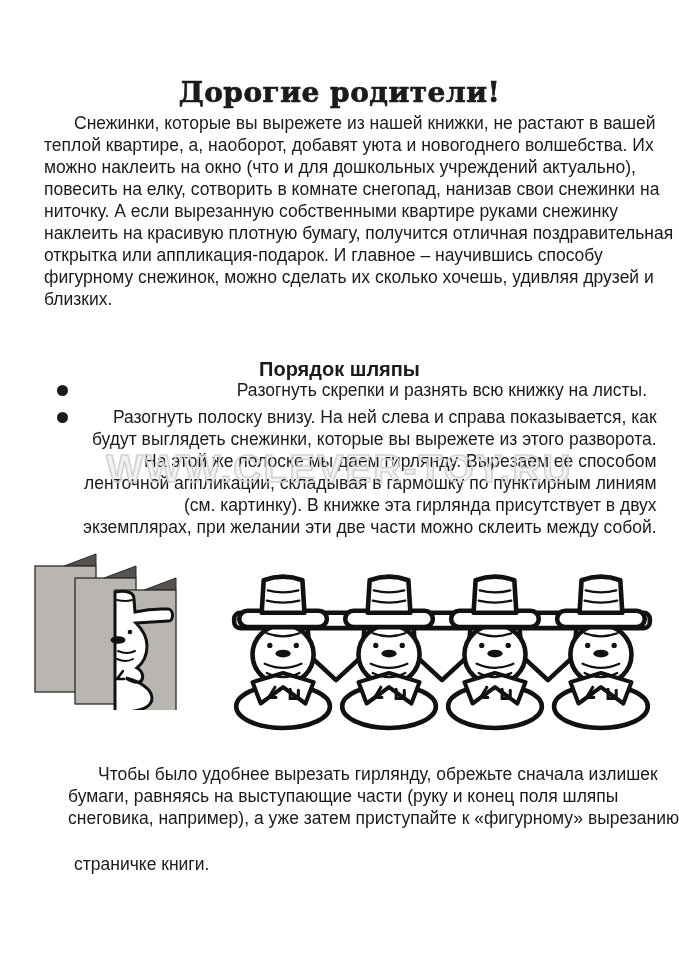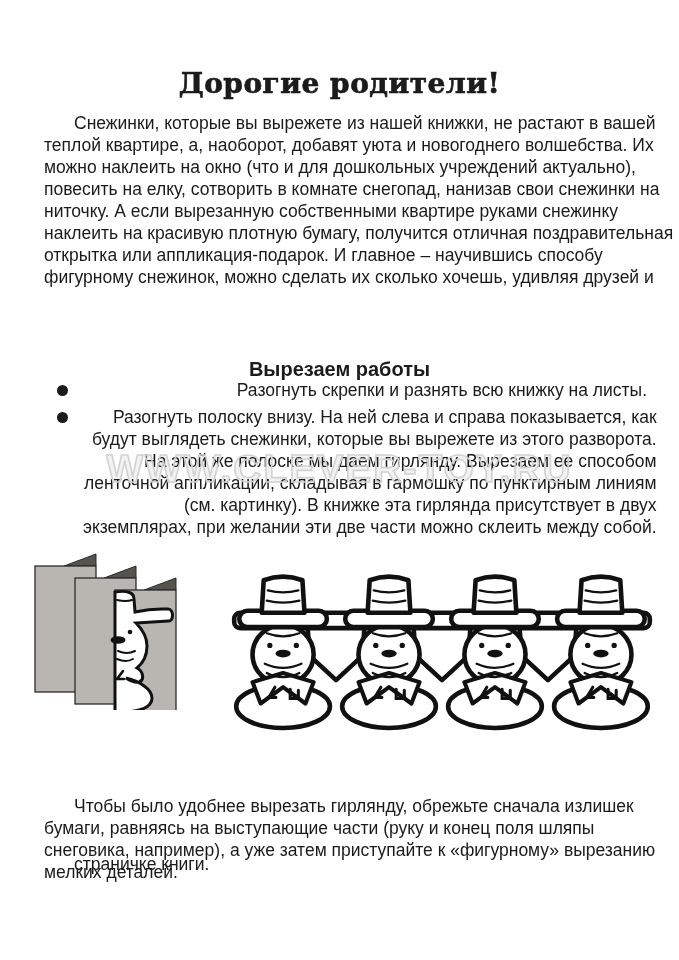--- a/index.html
+++ b/index.html
@@ -2,21 +2,21 @@
 <html style="--page_bg: #ffffff; --ink: #1b1b1b; --outline: #111111; --paper_gray: #b9b6b1; --fold_dark: #56534e; --watermark: #d2d2d2;"><head>
 <meta charset="utf-8">
 <style>
   html,body { margin:0; padding:0; background:#e8e8e8; }
   .page {
     position:relative; width:679px; height:960px; margin:0 auto;
     background:var(--page_bg,#ffffff); overflow:hidden;
     font-family:"Liberation Sans", sans-serif; color:var(--ink,#1b1b1b);
   }
   .doc-title {
-    position:absolute; top:48px; left:0; width:679px; text-align:center;
+    position:absolute; top:57px; left:0; width:679px; text-align:center;
     font-family:"DejaVu Serif", serif; font-weight:bold; font-size:28px;
     letter-spacing:0.5px; -webkit-text-stroke:0.7px currentColor;
   }
   .para { position:absolute; left:44px; width:600px; font-size:17.5px; line-height:22px; }
   .para .line { white-space:nowrap; }
   .indent-first .line:first-child { text-indent:30px; }
   .section-heading {
     position:absolute; top:341px; left:0; width:679px; text-align:center;
     font-size:20px; font-weight:bold;
   }
@@ -48,23 +48,24 @@
 
   <div class="para indent-first" style="top:112px;">
       <div class="line">Снежинки, которые вы вырежете из нашей книжки, не растают в вашей</div>
       <div class="line">теплой квартире, а, наоборот, добавят уюта и новогоднего волшебства. Их</div>
       <div class="line">можно наклеить на окно (что и для дошкольных учреждений актуально),</div>
       <div class="line">повесить на елку, сотворить в комнате снегопад, нанизав свои снежинки на</div>
       <div class="line">ниточку. А если вырезанную собственными квартире руками снежинку</div>
       <div class="line">наклеить на красивую плотную бумагу, получится отличная поздравительная</div>
       <div class="line">открытка или аппликация-подарок. И главное – научившись способу</div>
       <div class="line">фигурному снежинок, можно сделать их сколько хочешь, удивляя друзей и</div>
+      <div class="line">близких.</div>
     </div>
 
-  <h2 class="section-heading">Вырезаем работы</h2>
+  <h2 class="section-heading">Порядок шляпы</h2>
 
   <div class="bullet-list">
     <div class="bullet-row">
       <span class="bullet-dot"></span>
       <div class="bullet-text">
           <div class="line">Разогнуть скрепки и разнять всю книжку на листы.</div>
         </div>
     </div>
     <div class="bullet-row">
       <span class="bullet-dot"></span>
@@ -141,24 +142,23 @@
         <use href="#snowman" x="104"></use>
       </g>
     <g>
         <use href="#snowman" x="208"></use>
       </g>
     <g>
         <use href="#snowman" x="312"></use>
       </g>
   </svg>
 
-  <div class="para indent-first" style="top:795px;">
+  <div class="para indent-first" style="top:763px;margin-left:24px;">
       <div class="line">Чтобы было удобнее вырезать гирлянду, обрежьте сначала излишек</div>
       <div class="line">бумаги, равняясь на выступающие части (руку и конец поля шляпы</div>
       <div class="line">снеговика, например), а уже затем приступайте к «фигурному» вырезанию</div>
-      <div class="line">мелких деталей.</div>
     </div>
 
   <div class="para indent-first" style="top:853px;">
       <div class="line">страничке книги.</div>
     </div>
 
 </div>
 
 </body></html>

